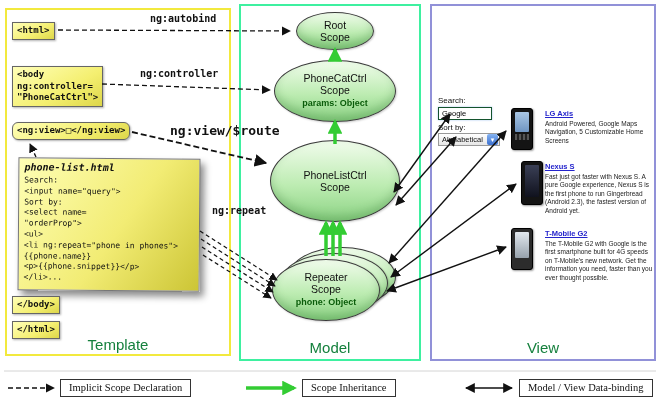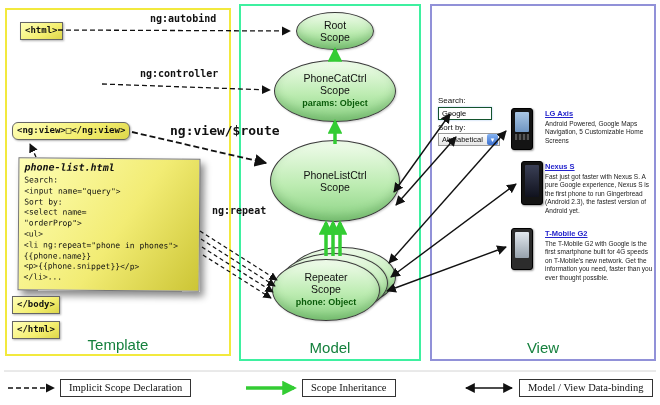--- a/index.html
+++ b/index.html
@@ -66,21 +66,24 @@
 <div id="canvas">
 
   <div class="col col-template"></div>
   <div class="col col-model"></div>
   <div class="col col-view"></div>
 
   <div class="col-label" style="left:118px; top:336px;">Template</div>
   <div class="col-label" style="left:330px; top:339px;">Model</div>
   <div class="col-label" style="left:543px; top:339px;">View</div>
 
-  <div class="tag-box" style="left:20px; top:22px;text-align:center;">&lt;html&gt;</div>
+  <div class="tag-box" style="left:12px; top:22px;text-align:center;">&lt;html&gt;</div>
+  <div class="tag-box" style="left:12px; top:66px;">&lt;body
+ng:controller=
+"PhoneCatCtrl"&gt;</div>
   <div class="tag-box" style="left:12px; top:122px;border-radius:6px;">&lt;ng:view&gt;□&lt;/ng:view&gt;</div>
 
   <div class="note-box">
     <div class="note-title">phone-list.html</div>
     <div class="note-code">Search:
 &lt;input name="query"&gt;
 Sort by:
 &lt;select name=
 "orderProp"&gt;
 &lt;ul&gt;

